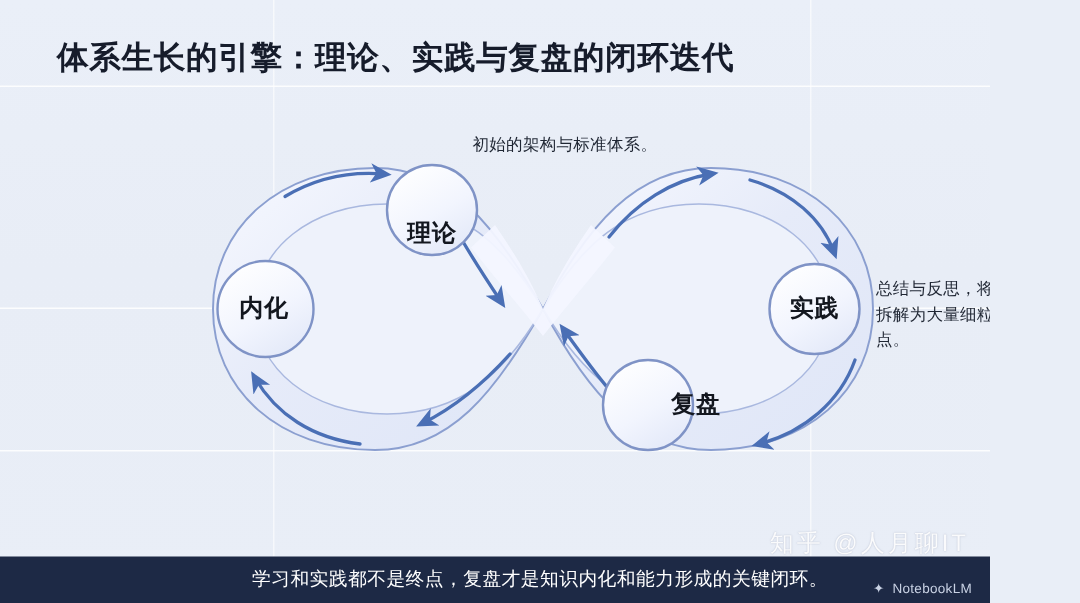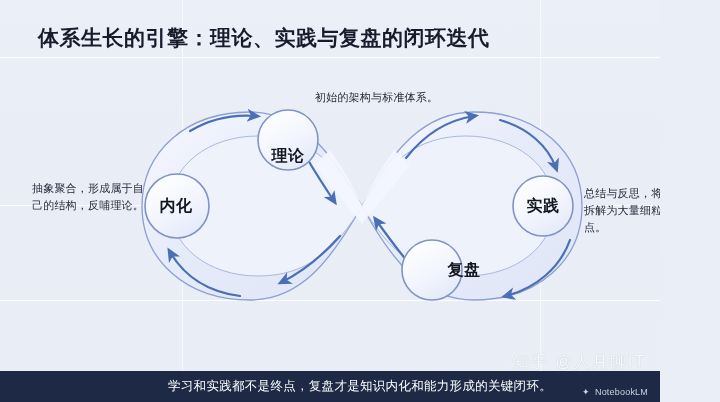--- a/index.html
+++ b/index.html
@@ -225,21 +225,20 @@
     <g>
       <circle cx="432" cy="270" r="30" fill="url(#nodeGrad)" stroke="#7f93c6" stroke-width="1.6"></circle>
     </g>
   </svg>
 
   <div class="node-label" style="left:176px; top:206px;font-family:Liberation Serif, serif;">内化</div>
   <div class="node-label" style="left:288px; top:140px;margin-top:16px;">理论</div>
   <div class="node-label" style="left:543px; top:206px;font-family:Liberation Mono, monospace;">实践</div>
   <div class="node-label" style="left:432px; top:270px;margin-left:32px;">复盘</div>
 
-  <div class="annot annot-left">抽象聚合，形成属于自己的结构，反哺理论。</div>
   <div class="annot annot-top">初始的架构与标准体系。</div>
   <div class="annot annot-right">总结与反思，将原有理论拆解为大量细粒度知识点。</div>
 
   <div id="bottom-bar">
     <div class="caption">学习和实践都不是终点，复盘才是知识内化和能力形成的关键闭环。</div>
   </div>
 
   <div id="watermark">知乎 @人月聊IT</div>
 
   <div id="nblm-badge">

